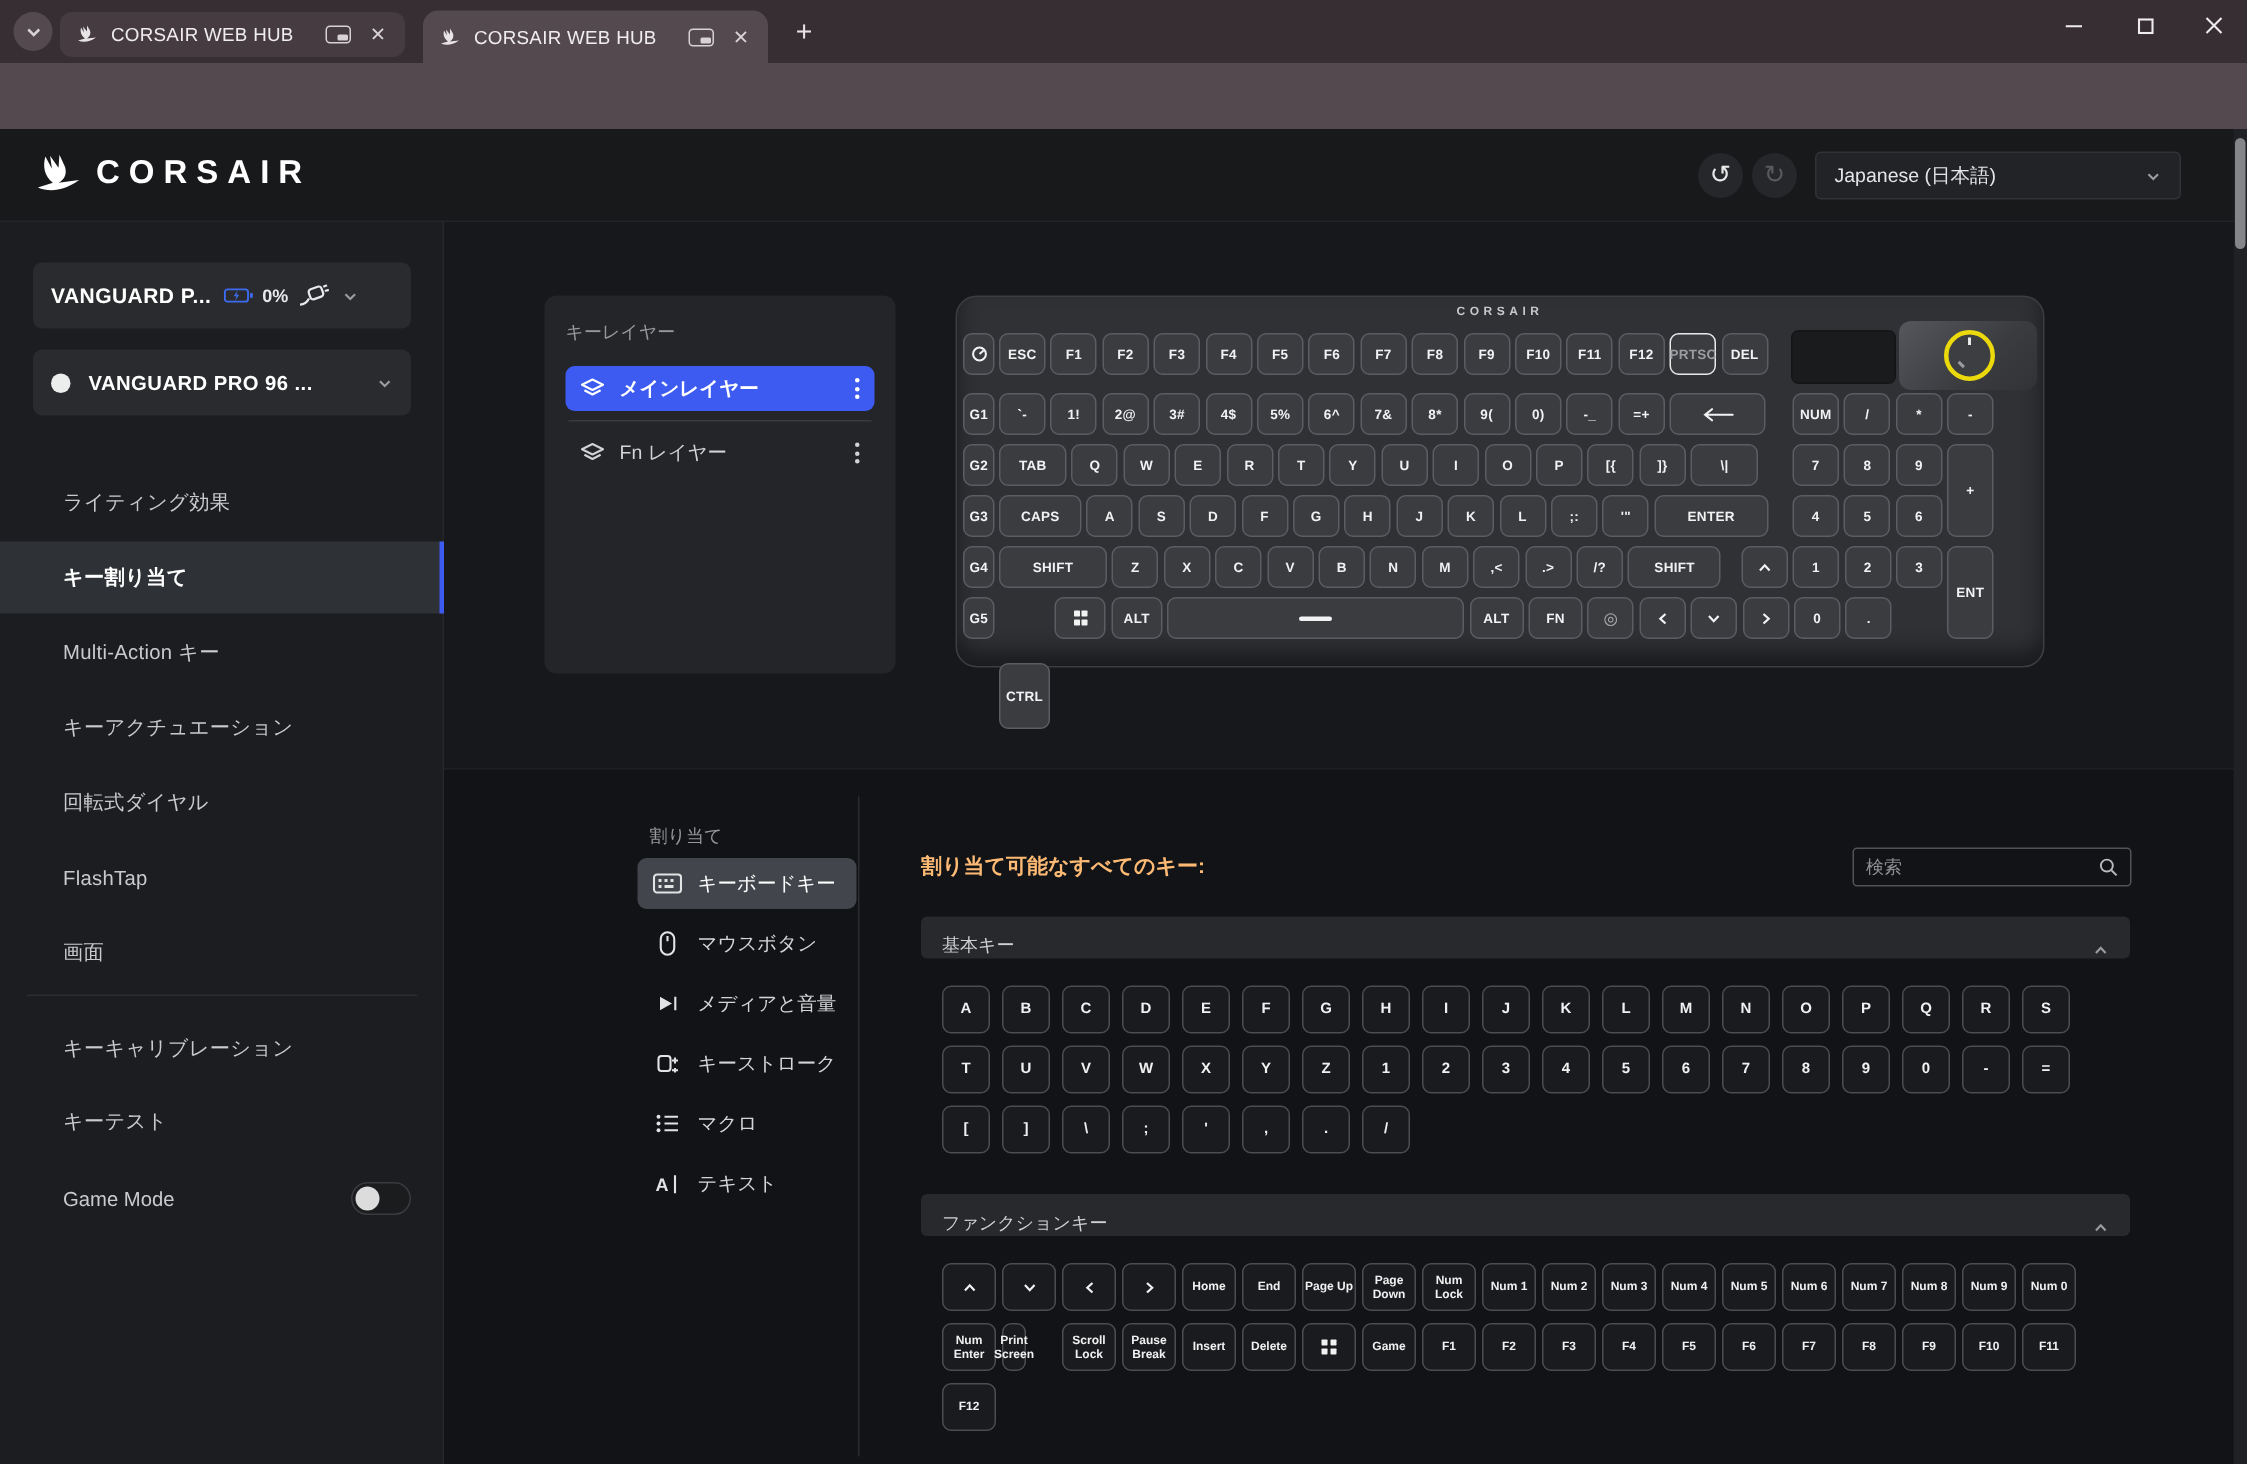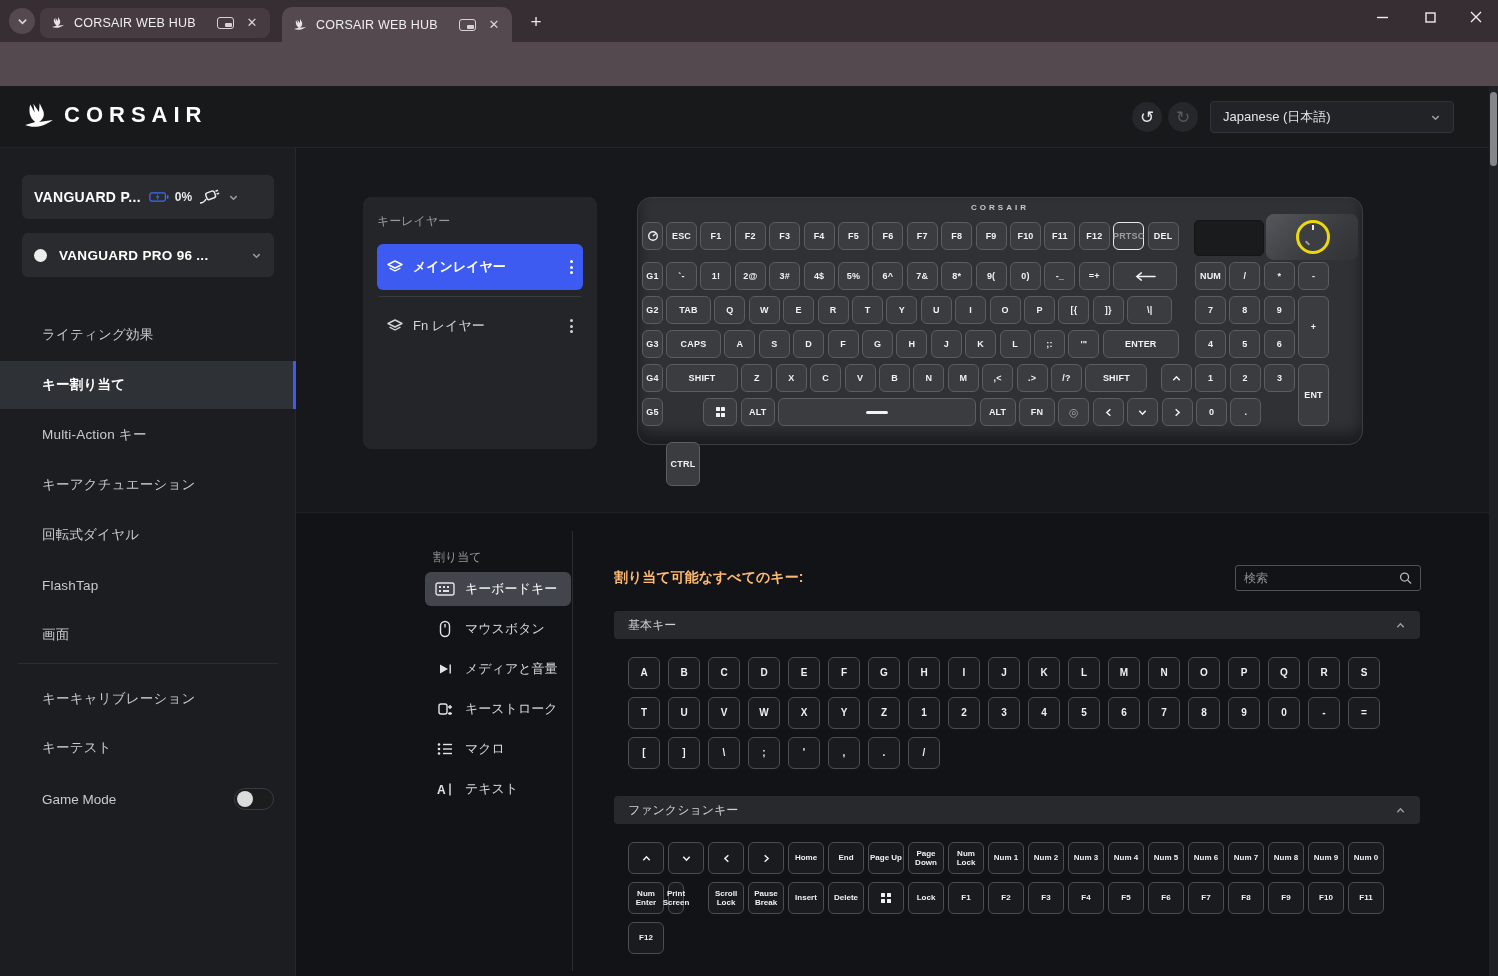--- a/index.html
+++ b/index.html
@@ -69,21 +69,21 @@
   .toggle .knob { position:absolute; left:2px; top:2px; width:16px; height:16px; border-radius:50%; background:#dcdcdd; }
 
   
   #main { position:absolute; left:296px; top:62px; width:1193px; height:828px; }
   #topsec { position:absolute; left:0; top:0; width:1193px; height:364px; background:#17181b; }
   #botsec { position:absolute; left:0; top:364px; width:1193px; height:464px; background:#121316; border-top:1px solid #1f2023; }
 
   
   #layers { position:absolute; left:67px; top:49px; width:234px; height:252px; background:#232528; border-radius:8px; padding:16px 14px; }
   #layers .ttl { color:#97989b; font-size:12px; margin-bottom:14px; }
-  .layeritem { height:46px; border-radius:6px; display:flex; align-items:center; padding:0 10px; color:#d2d3d5; font-size:13px; }
+  .layeritem { height:30px; border-radius:6px; display:flex; align-items:center; padding:0 10px; color:#d2d3d5; font-size:13px; }
   .layeritem.sel { background:#3d5bf0; color:#fff; font-weight:bold; }
   .layeritem .lab { flex:1; margin-left:10px; }
   .kebab { width:4px; display:flex; flex-direction:column; gap:2.5px; align-items:center; }
   .kebab i { width:3px; height:3px; border-radius:50%; background:currentColor; }
   .layerdiv { height:1px; background:#3a3b3e; margin:6px 2px; }
 
   
   #kb { position:absolute; left:341px; top:49px; width:726px; height:248px; background:#2f3135; border:1px solid #3b3d41;
     border-radius:14px; box-shadow:inset 0 -10px 14px rgba(0,0,0,.45); }
   #kbbrand { position:absolute; left:0; top:5px; width:100%; text-align:center; color:#c7c8cb; font-size:8px;
@@ -119,21 +119,21 @@
   #botdiv { position:absolute; left:276px; top:18px; width:1px; height:440px; background:#2b2c2f; }
 
   
   #allkeys-title { position:absolute; left:318px; top:56px; color:#fdba74; font-size:14px; font-weight:bold; }
   #searchbox { position:absolute; left:939px; top:52px; width:186px; height:26px; border:1px solid #515256; border-radius:3px;
     display:flex; align-items:center; padding:0 8px; }
   #searchbox input { flex:1; background:transparent; border:0; outline:none; color:#d8d9da; font-size:12px;
     font-family:inherit; }
   #searchbox input::placeholder { color:#8e8f92; }
   .secbar { position:absolute; left:318px; width:806px; height:28px; background:#27292c; border-radius:4px;
-    display:flex; align-items:center; padding:0 14px; color:#cfd0d2; font-size:12px; }
+    display:flex; align-items:flex-end; padding:0 14px; color:#cfd0d2; font-size:12px; }
   .secbar .chev { margin-left:auto; }
   .secbar .chev path { stroke:#9a9b9e; stroke-width:1.6; fill:none; }
   .gkey { position:absolute; height:32px; background:#1a1b1e; border:1px solid #4c4d51; border-radius:6px;
     display:flex; align-items:center; justify-content:center; text-align:center; color:#f0f0f1;
     font-size:10px; font-weight:bold; line-height:1.15; padding:1px; }
   .gkey.fn { font-size:8px; }
   .gkey svg path { stroke:#f0f0f1; stroke-width:1.6; fill:none; }
 </style>
 </head>
 <body>
@@ -704,21 +704,21 @@
           <div class="gkey fn" style="left: 492px; top: 369px; width: 36px;">Insert</div>
           <div class="gkey fn" style="left: 532px; top: 369px; width: 36px;">Delete</div>
           <div class="gkey fn" style="left: 572px; top: 369px; width: 36px;">
             <span class="winicon">
               <i></i>
               <i></i>
               <i></i>
               <i></i>
             </span>
           </div>
-          <div class="gkey fn" style="left: 612px; top: 369px; width: 36px;">Lock</div>
+          <div class="gkey fn" style="left: 612px; top: 369px; width: 36px;">Game</div>
           <div class="gkey fn" style="left: 652px; top: 369px; width: 36px;">F1</div>
           <div class="gkey fn" style="left: 692px; top: 369px; width: 36px;">F2</div>
           <div class="gkey fn" style="left: 732px; top: 369px; width: 36px;">F3</div>
           <div class="gkey fn" style="left: 772px; top: 369px; width: 36px;">F4</div>
           <div class="gkey fn" style="left: 812px; top: 369px; width: 36px;">F5</div>
           <div class="gkey fn" style="left: 852px; top: 369px; width: 36px;">F6</div>
           <div class="gkey fn" style="left: 892px; top: 369px; width: 36px;">F7</div>
           <div class="gkey fn" style="left: 932px; top: 369px; width: 36px;">F8</div>
           <div class="gkey fn" style="left: 972px; top: 369px; width: 36px;">F9</div>
           <div class="gkey fn" style="left: 1012px; top: 369px; width: 36px;">F10</div>

